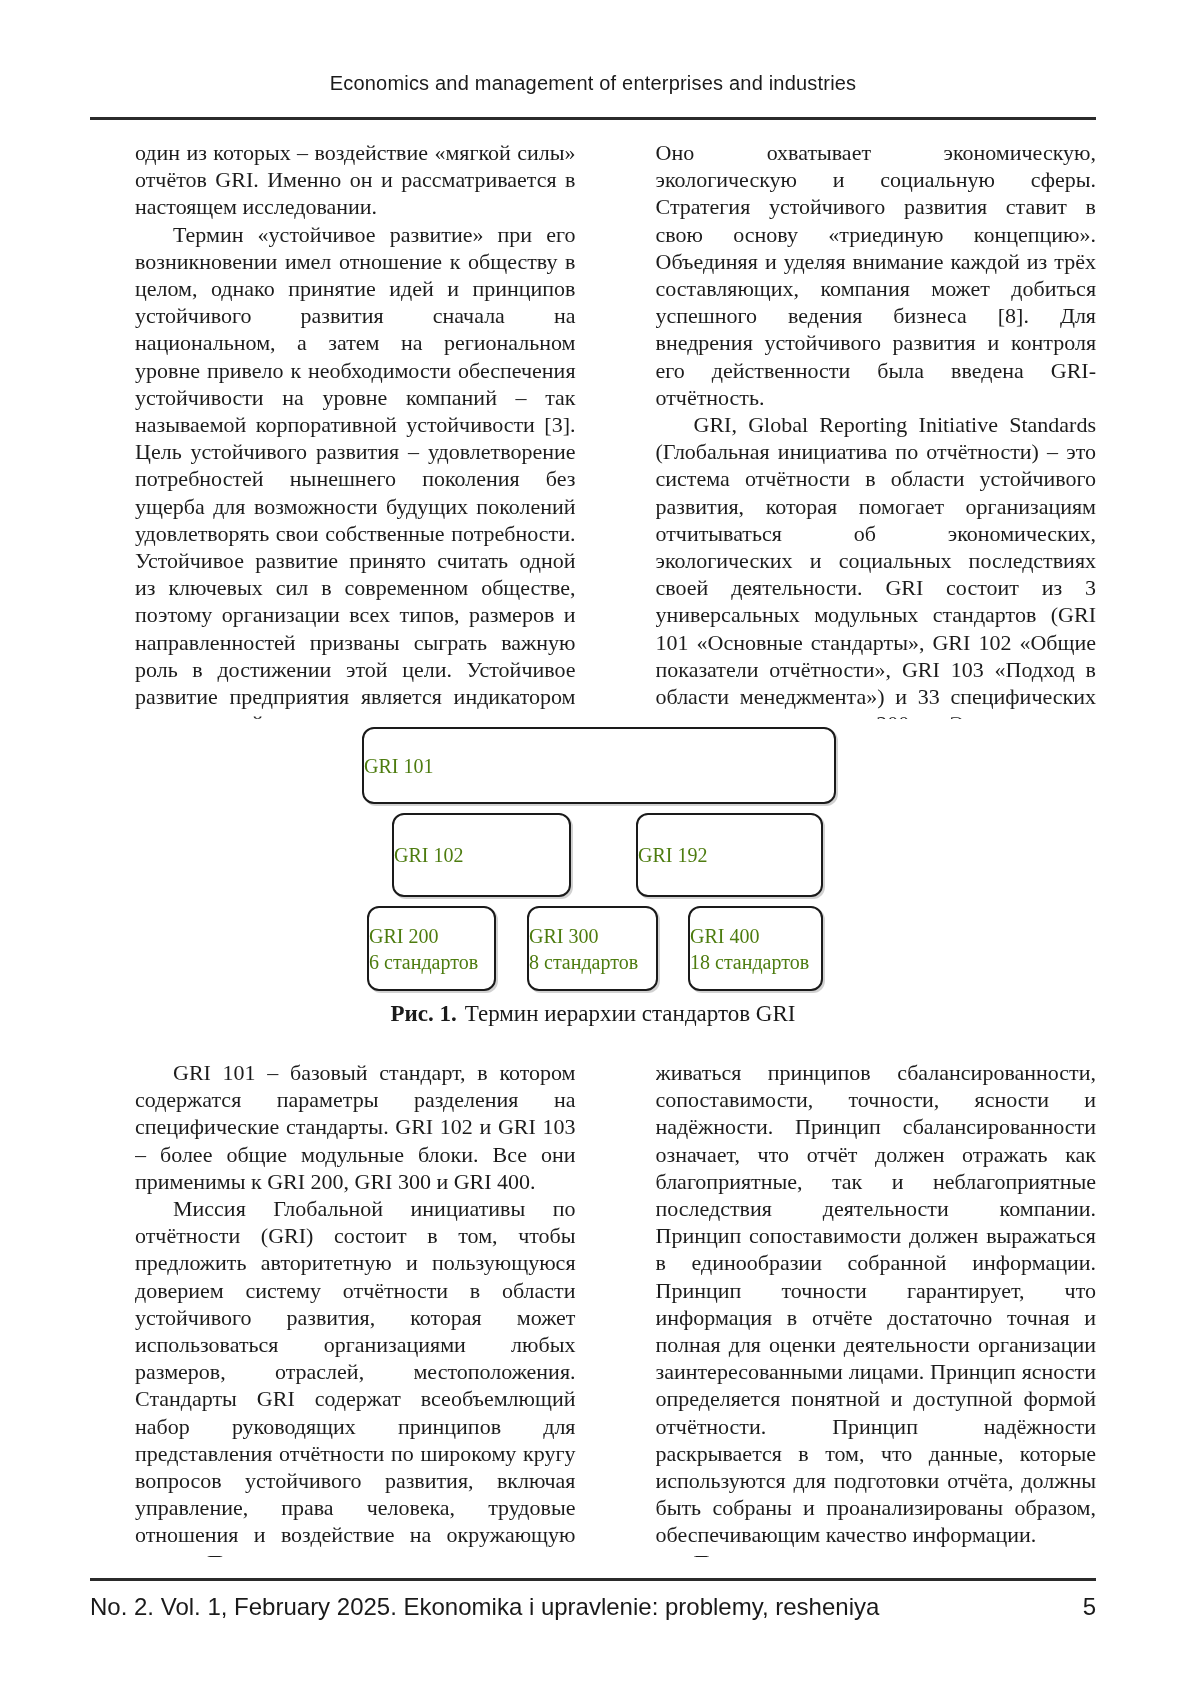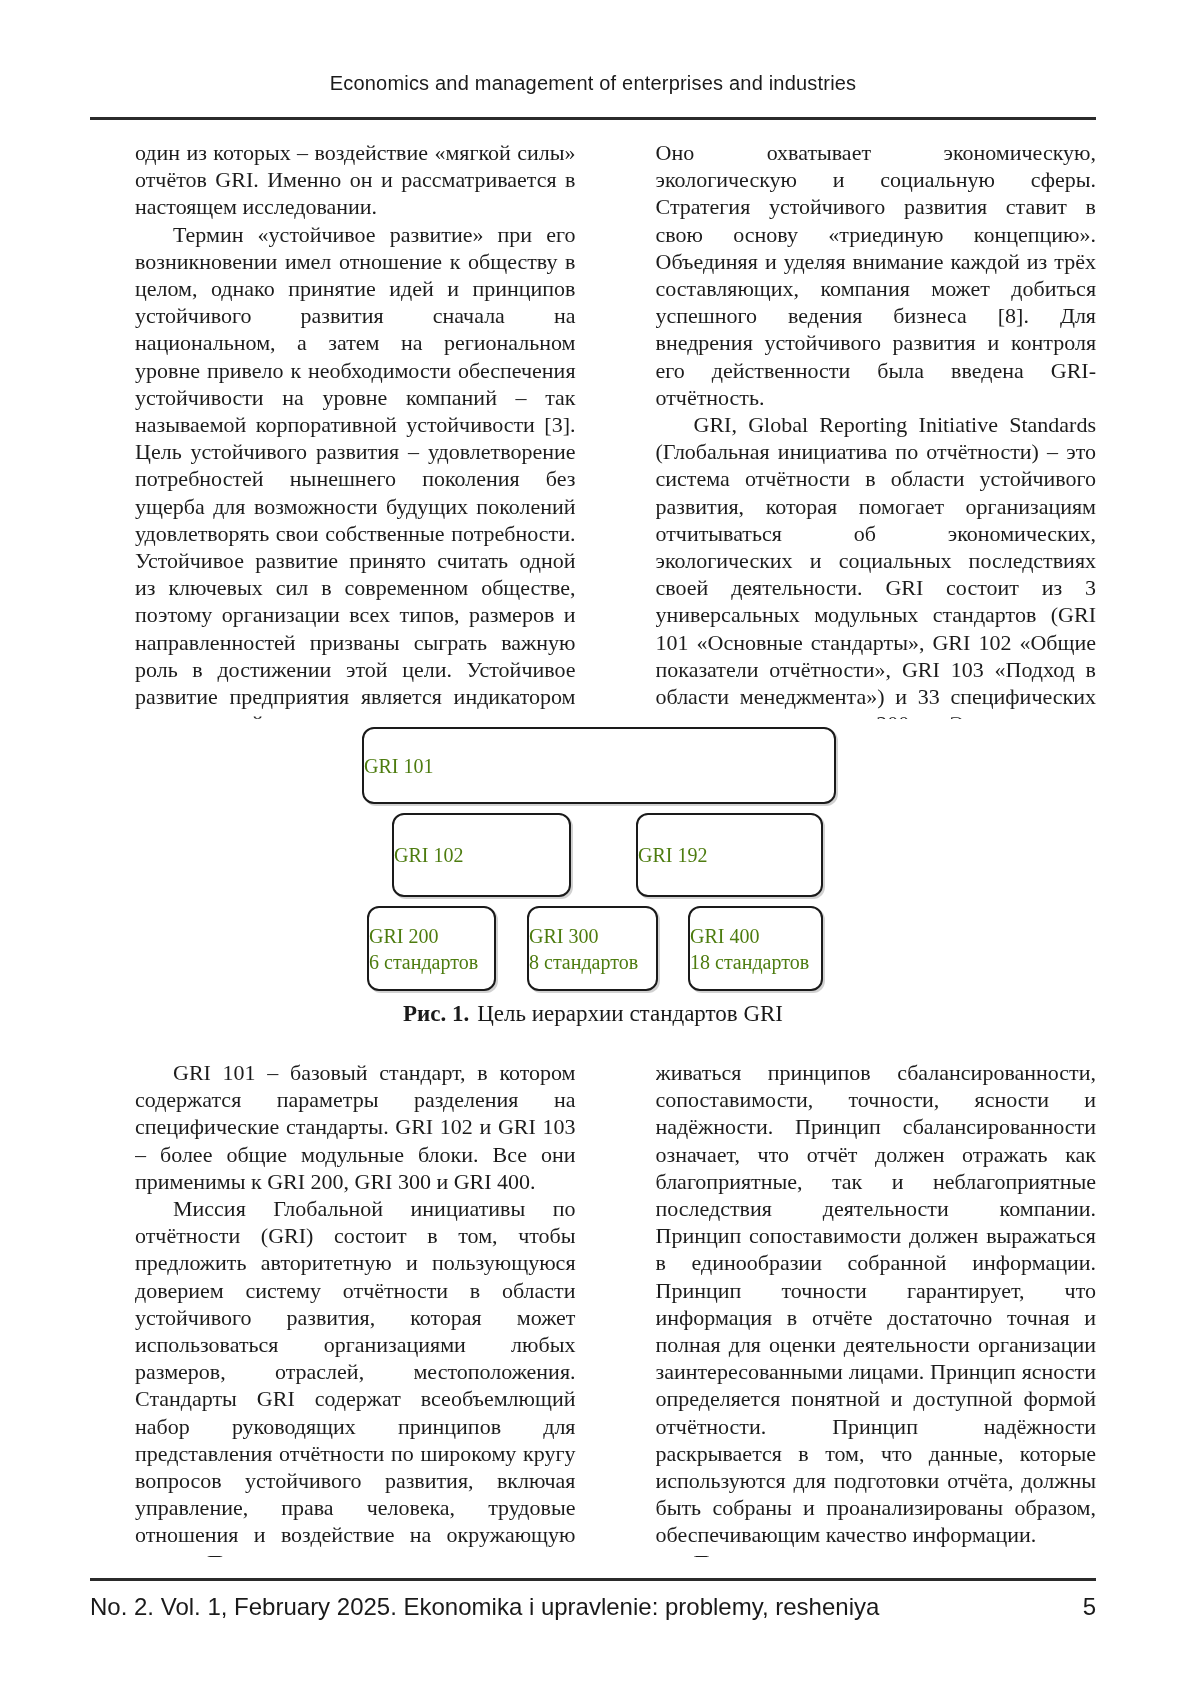--- a/index.html
+++ b/index.html
@@ -135,21 +135,21 @@
     </div>
     <div class="fbox b300">
       <span>GRI 300</span>
       <span>8 стандартов</span>
     </div>
     <div class="fbox b400">
       <span>GRI 400</span>
       <span>18 стандартов</span>
     </div>
     <div class="figure-caption">
-      <span class="cap-label">Рис. 1.</span><span>Цель иерархии стандартов GRI</span>
+      <span class="cap-label">Рис. 1.</span><span>Термин иерархии стандартов GRI</span>
     </div>
   </div>
 
   <div class="cols cols-bottom">
     <div class="col">
       <p lang="ru" class="indent">GRI 101 – базовый стандарт, в котором содержатся параметры разделения на специфические стандарты. GRI 102 и GRI 103 – более общие модульные блоки. Все они применимы к GRI 200, GRI 300 и GRI 400.</p>
       <p lang="ru" class="indent">Миссия Глобальной инициативы по отчётности (GRI) состоит в том, чтобы предложить авторитетную и пользующуюся доверием систему отчётности в области устойчивого развития, которая может использоваться организациями любых размеров, отраслей, местоположения. Стандарты GRI содержат всеобъемлющий набор руководящих принципов для представления отчётности по широкому кругу вопросов устойчивого развития, включая управление, права человека, трудовые отношения и воздействие на окружающую среду. Предприятия, представляющие свою отчётность в соответствии с нормами GRI, должны придер-</p>
     </div>
     <div class="col">
       <p lang="ru">живаться принципов сбалансированности, сопоставимости, точности, ясности и надёжности. Принцип сбалансированности означает, что отчёт должен отражать как благоприятные, так и неблагоприятные последствия деятельности компании. Принцип сопоставимости должен выражаться в единообразии собранной информации. Принцип точности гарантирует, что информация в отчёте достаточно точная и полная для оценки деятельности организации заинтересованными лицами. Принцип ясности определяется понятной и доступной формой отчётности. Принцип надёжности раскрывается в том, что данные, которые используются для подготовки отчёта, должны быть собраны и проанализированы образом, обеспечивающим качество информации.</p>

